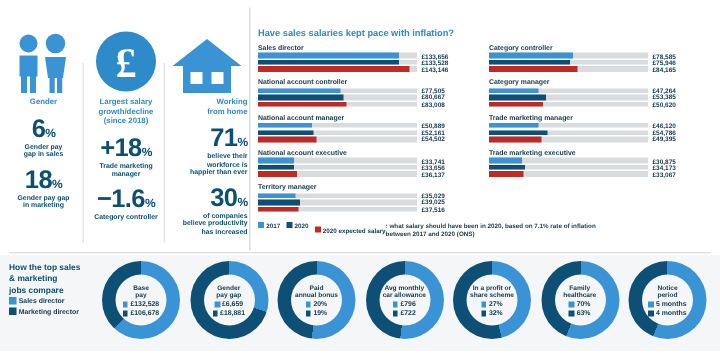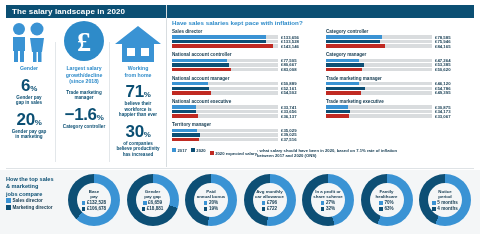--- a/index.html
+++ b/index.html
@@ -19,21 +19,21 @@
   .header .title{font-size:8px;font-weight:bold;padding-left:6px;letter-spacing:.1px;}
 
   
   .vline{position:absolute;top:5px;width:1px;height:162px;background:#d8dde0;}
 
   
   .left{position:absolute;left:0;top:20px;width:166px;height:148px;}
   .lcol{position:absolute;top:0;width:54px;text-align:center;}
   .lcol.c1{left:2px;}
   .lcol.c2{left:57px;}
-  .lcol.c3{left:111px;}
+  .lcol.c3{left:111px;text-align:right;}
   .lsep{position:absolute;top:22px;width:1px;height:120px;background:#e3e7ea;}
 
   .icon-wrap{height:42px;display:flex;align-items:flex-end;justify-content:center;}
 
   .cap{font-size:5.2px;font-weight:bold;color:#2e8bc9;line-height:1.25;margin-top:3px;}
 
   .bignum{font-size:17px;font-weight:bold;color:#0b4f73;line-height:1;letter-spacing:-.4px;}
   .bignum .pct{font-size:8px;}
   .subcap{font-size:4.6px;font-weight:bold;color:#0b4f73;line-height:1.2;margin-top:1px;}
 
@@ -76,23 +76,20 @@
   .d-title{font-size:4.4px;font-weight:bold;color:#12394f;text-align:center;line-height:1.2;}
   .d-row{display:flex;align-items:center;margin-top:1px;}
   .d-sw{width:3.6px;height:3.6px;margin-right:1.5px;}
   .d-val{font-size:4.6px;font-weight:bold;color:#12394f;}
 </style>
 </head>
 <body>
 
 <div class="page">
 
-  <div class="header">
-    <span class="title">The salary landscape in 2020</span>
-  </div>
 
   <div class="vline" style="left:166px;"></div>
 
   <div class="left">
     <div class="lsep" style="left:55px;"></div>
     <div class="lsep" style="left:109px;"></div>
 
     <div class="lcol c1">
       <div class="icon-wrap">
         <svg width="50" height="40" viewBox="0 0 50 40">
@@ -105,34 +102,35 @@
           <rect x="29" y="29" width="3.5" height="11" fill="#3a93d4"></rect>
           <rect x="34" y="29" width="3.5" height="11" fill="#3a93d4"></rect>
         </svg>
       </div>
       <div class="cap">Gender</div>
       <div class="stat">
         <div class="bignum"><span>6</span><span class="pct">%</span></div>
         <div class="subcap nl">Gender pay<br>gap in sales</div>
       </div>
       <div class="stat">
-        <div class="bignum"><span>20</span><span class="pct">%</span></div>
+        <div class="bignum"><span>18</span><span class="pct">%</span></div>
         <div class="subcap nl">Gender pay gap<br>in marketing</div>
       </div>
     </div>
 
     <div class="lcol c2">
       <div class="icon-wrap">
         <svg width="42" height="42" viewBox="0 0 42 42">
           <circle cx="21" cy="21" r="20" fill="#2e8bc9"></circle>
           <text x="21" y="31" font-family="'Liberation Serif', serif" font-size="28" font-weight="bold" fill="#ffffff" text-anchor="middle">£</text>
         </svg>
       </div>
       <div class="cap nl">Largest salary<br>growth/decline<br>(since 2018)</div>
       <div class="stat">
+        <div class="bignum"><span>+18</span><span class="pct">%</span></div>
         <div class="subcap nl">Trade marketing<br>manager</div>
       </div>
       <div class="stat">
         <div class="bignum"><span>−1.6</span><span class="pct">%</span></div>
         <div class="subcap nl">Category controller</div>
       </div>
     </div>
 
     <div class="lcol c3">
       <div class="icon-wrap">

